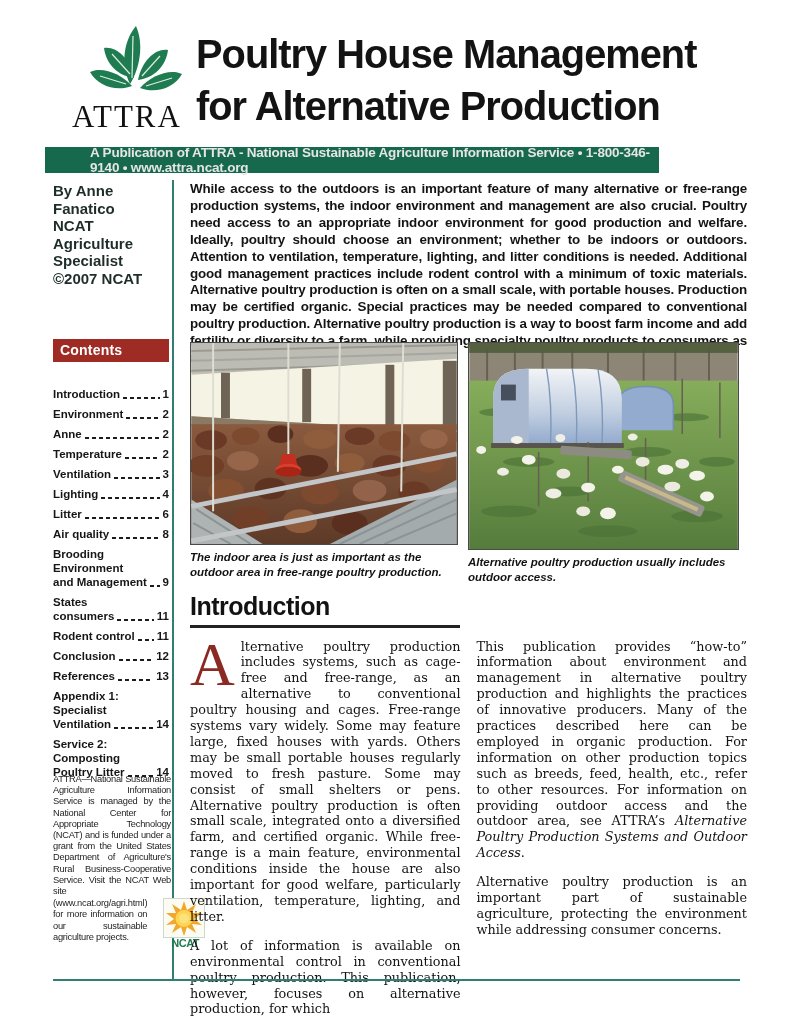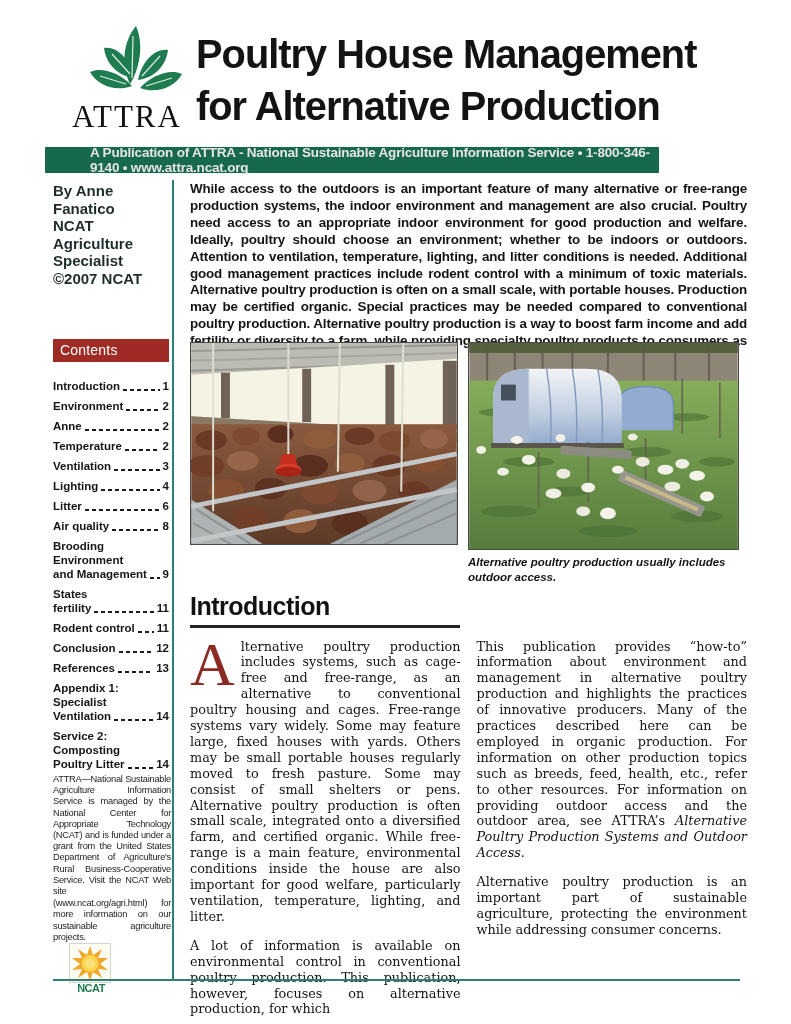--- a/index.html
+++ b/index.html
@@ -28,37 +28,37 @@
     display:flex; align-items:center; justify-content:center;padding-left:45px;
   }
   
   .vrule{ position:absolute; left:172px; top:180px; width:2px; height:799px; background:var(--rule-teal,#2f7f74); }
   .byline{
     position:absolute; left:53px; top:182px; width:118px;
     font-size:15px; font-weight:bold; line-height:17.5px; color:#1e2d2a;
   }
   .contents{ position:absolute; left:53px; top:339px; width:116px; }
   .contents-header{
-    background:var(--contents-red,#9e2b24); color:#fff; font-weight:normal;
-    font-size:14px; padding:3px 7px 4px; margin-bottom:17px; letter-spacing:.2px;
+    background:var(--contents-red,#9e2b24); color:#fff; font-weight:bold;
+    font-size:14px; padding:3px 7px 4px; margin-bottom:25px; letter-spacing:.2px;
   }
   .toc-item{ margin-bottom:6px; font-size:11.5px; font-weight:bold; line-height:14px; color:#161616; }
   .toc-row{ display:flex; align-items:flex-end; }
   .toc-row .toc-label{ flex:0 1 auto; }
   .toc-leader{
     flex:1 1 8px; min-width:8px; height:2px; margin:0 3px 2px 3px;
     background:repeating-linear-gradient(90deg,#1c1c1c 0 4px,transparent 4px 7px);
   }
   .toc-page{ flex:none; }
   .footnote{
     position:absolute; left:53px; top:774px; width:118px;
     font-size:9.3px; line-height:11.2px; letter-spacing:-0.25px;
     color:#242424; text-align:justify;
   }
-  .footnote-bottom{ display:flex; align-items:flex-start; margin-top:1px;flex-direction:column; }
+  .footnote-bottom{ display:flex; align-items:flex-start; margin-top:1px; }
   .footnote-bottom .fn2{ flex:1; }
   .ncat-logo{ flex:none; width:44px; text-align:center; margin-left:16px; }
   .ncat-logo svg{ display:block; }
   .ncat-text{ font-size:11px; font-weight:bold; color:#1f7c50; letter-spacing:-0.5px; line-height:11px; }
   
   .lead{
     position:absolute; left:190px; top:181px; width:557px;
     font-size:13.4px; font-weight:600; line-height:16.9px; letter-spacing:-0.15px;
     text-align:justify; color:#141414;
   }
@@ -191,21 +191,21 @@
       <div>Brooding Environment</div>
       <div class="toc-row">
           <span class="toc-label">and Management</span>
           <span class="toc-leader"></span>
           <span class="toc-page">9</span>
         </div>
     </div>
     <div class="toc-item">
       <div>States</div>
       <div class="toc-row">
-          <span class="toc-label">fertility</span>
+          <span class="toc-label">consumers</span>
           <span class="toc-leader"></span>
           <span class="toc-page">11</span>
         </div>
     </div>
     <div class="toc-item">
       <div class="toc-row">
           <span class="toc-label">Rodent control</span>
           <span class="toc-leader"></span>
           <span class="toc-page">11</span>
         </div>
@@ -329,20 +329,21 @@
         <line x1="150" y1="0" x2="148" y2="130"></line>
         <line x1="214" y1="0" x2="212" y2="150"></line>
         <line x1="98" y1="0" x2="98" y2="118"></line>
       </g>
       <g>
         <polygon points="92,112 104,112 108,126 88,126" fill="#c62f20"></polygon>
         <ellipse cx="98" cy="128" rx="13" ry="6" fill="#d8402e"></ellipse>
         <ellipse cx="98" cy="130" rx="13" ry="5" fill="#a82417"></ellipse>
       </g>
     </svg>
+    <figcaption>The indoor area is just as important as the outdoor area in free-range poultry production.</figcaption>
   </figure>
 
   <figure class="fig-right">
     <svg width="271" height="208" viewBox="0 0 271 208">
       <defs>
         <linearGradient id="grassG" x1="0" y1="0" x2="0" y2="1">
           <stop offset="0" stop-color="#86ad5a"></stop>
           <stop offset="1" stop-color="#567c3d"></stop>
         </linearGradient>
         <linearGradient id="tarpG" x1="0" y1="0" x2="0" y2="1">

